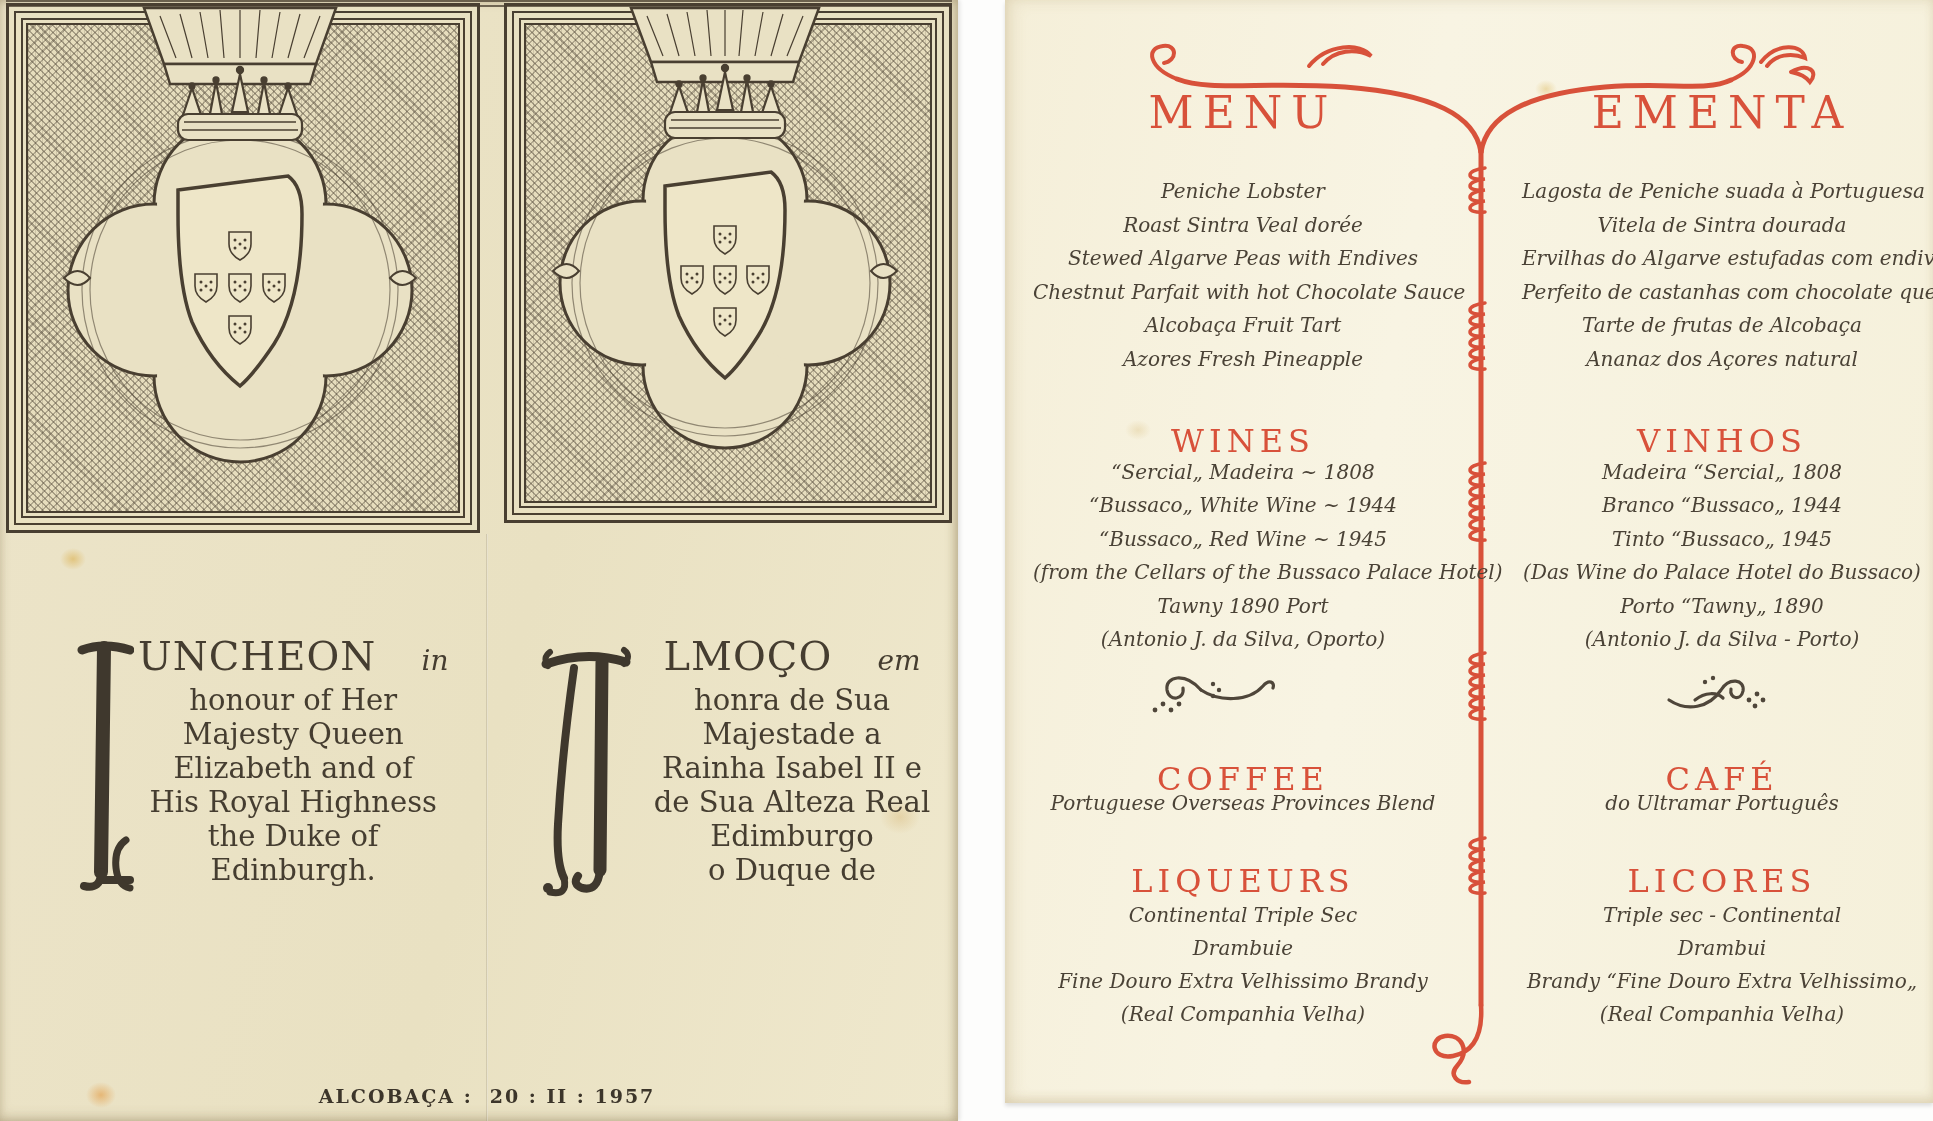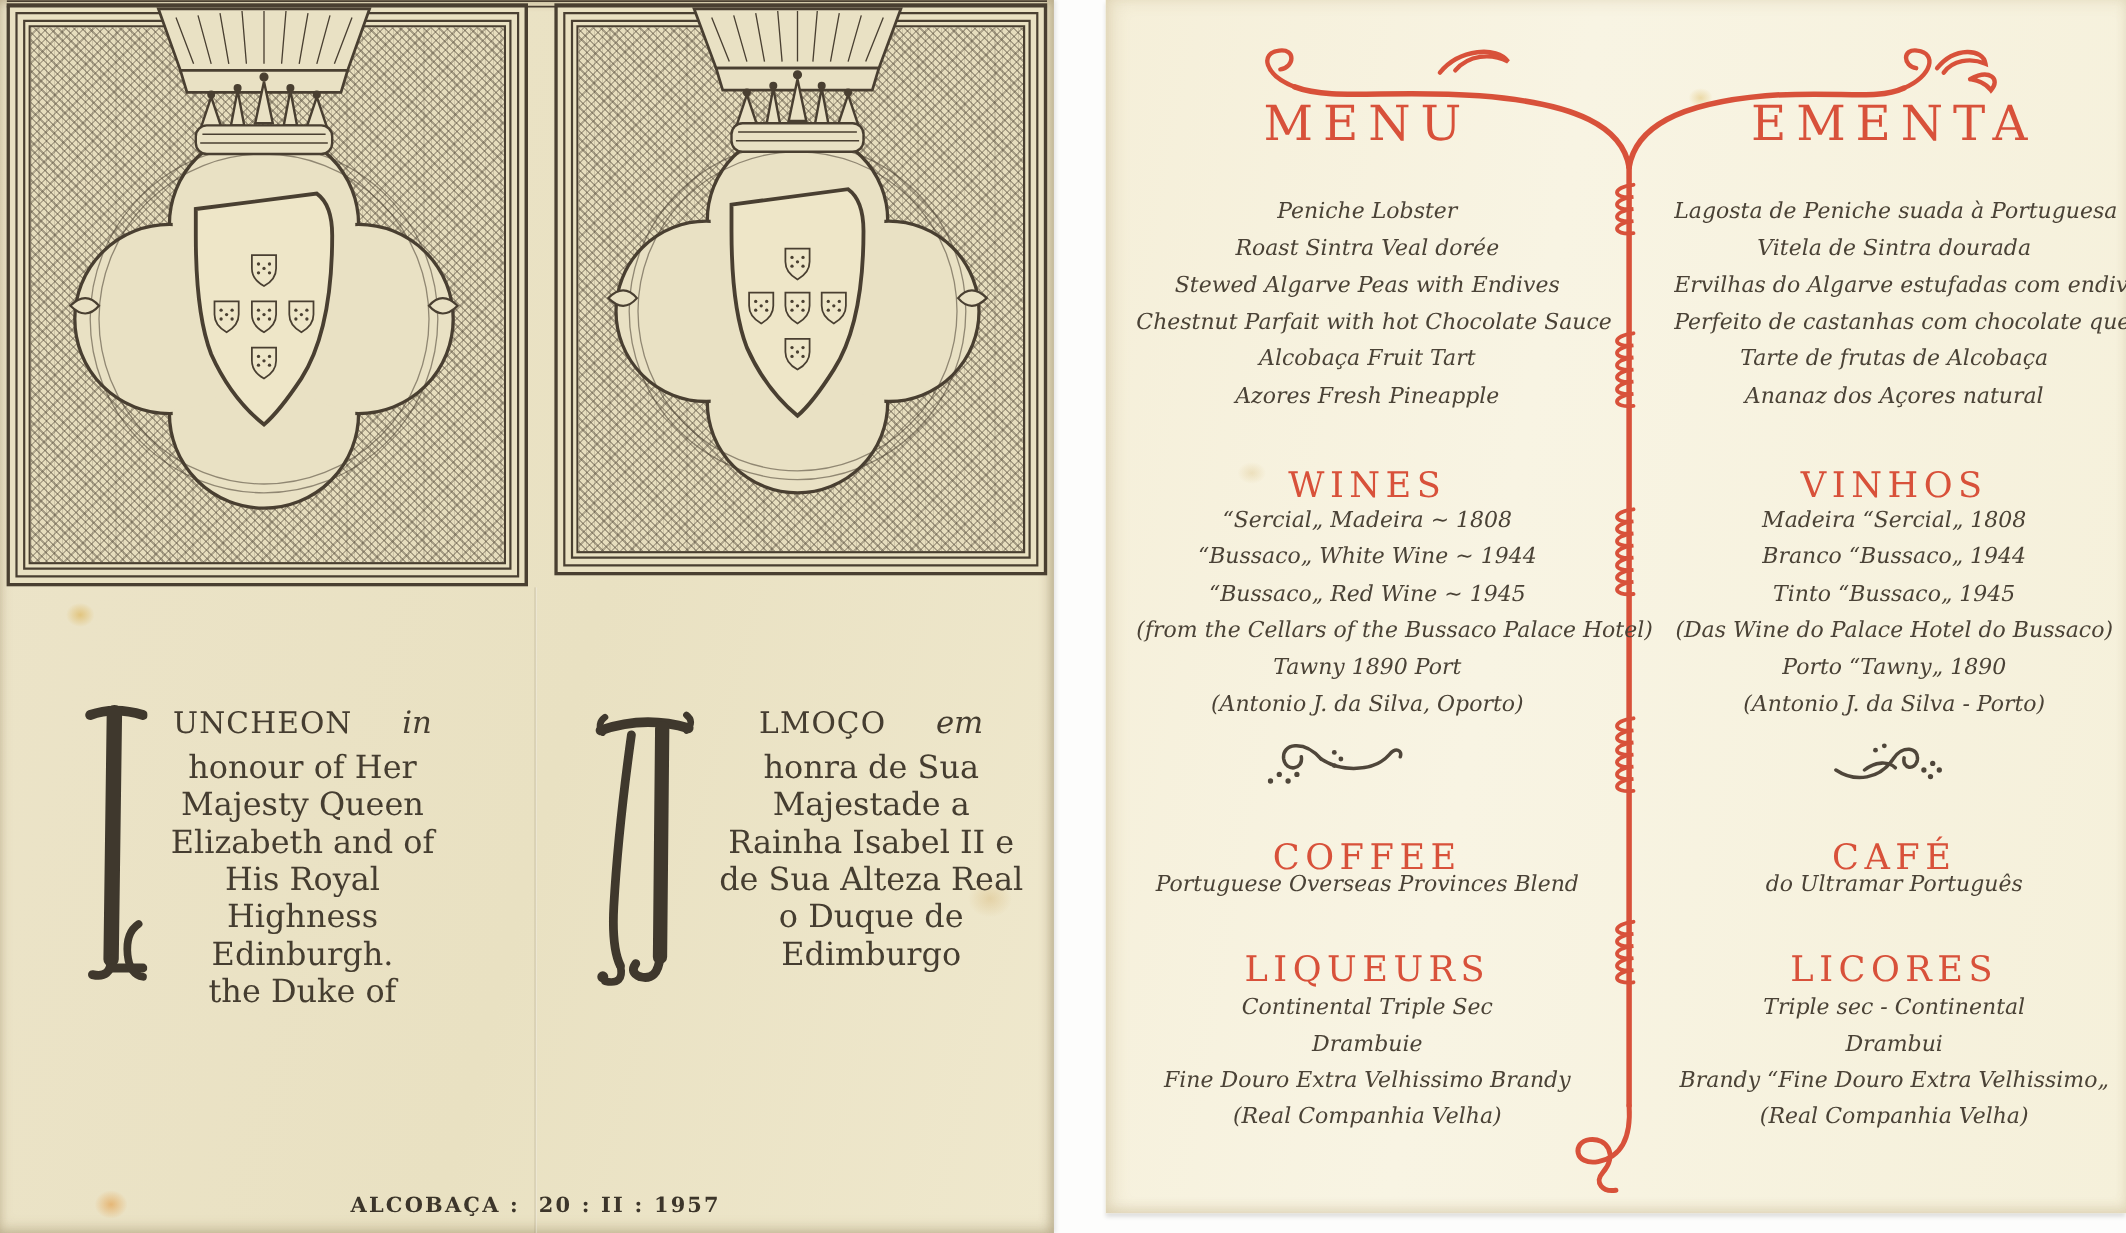--- a/index.html
+++ b/index.html
@@ -33,21 +33,21 @@
       #e6ddbd;}
   svg.engraving-art{position:absolute;left:0;top:0;}
 
   
   .dedication{position:absolute;display:flex;color:#453d30;}
   .ded-en{left:76px;top:634px;width:336px;}
   .ded-pt{left:540px;top:634px;width:408px;}
   .init-svg{flex:0 0 auto;margin-right:4px;}
   .ded-lines{flex:1;text-align:center;font-size:29px;line-height:34px;}
   .first-line{line-height:44px;white-space:nowrap;}
-  .first-line .caps{font-size:27px;letter-spacing:1px;}
+  .first-line .caps{font-size:40px;letter-spacing:1px;}
   .first-line .rest{font-size:28px;font-style:italic;margin-left:36px;}
 
   .imprint{position:absolute;left:487px;top:1085px;transform:translateX(-50%);
     display:flex;gap:17px;font-size:19px;font-weight:bold;letter-spacing:2px;color:#3c352a;white-space:nowrap;}
 
   
   .page-right{position:absolute;left:1005px;top:0;width:928px;height:1103px;
     background:linear-gradient(100deg,#f5efd9 0%,#f8f4e3 40%,#f5f0da 100%);
     box-shadow:inset 7px 0 16px rgba(150,120,60,.14), inset 0 -4px 10px rgba(150,120,60,.16),
                0 3px 4px rgba(0,0,0,.12);}
@@ -276,22 +276,22 @@
           <path d="M25 246 H54" stroke-width="8"></path>
           <path d="M50 206 Q38 214 40 234 Q42 252 54 254" stroke-width="7"></path>
         </g>
       </svg>
       <div class="ded-lines">
         <div class="first-line"><span class="caps">UNCHEON</span>&nbsp;<span class="rest">in</span></div>
         <div>honour of Her</div>
         <div>Majesty Queen</div>
         <div>Elizabeth and of</div>
         <div>His Royal Highness</div>
+        <div>the Duke of</div>
         <div>Edinburgh.</div>
-        <div>the Duke of</div>
       </div>
     </div>
 
     <div class="dedication ded-pt">
       <svg class="init-svg" width="92" height="272" viewBox="0 0 92 272">
         <g stroke="#3f382d" fill="none" stroke-linecap="round">
           <path d="M6 30 Q46 16 86 28" stroke-width="9"></path>
           <path d="M8 32 Q2 24 10 18" stroke-width="6"></path>
           <path d="M84 30 Q92 22 84 16" stroke-width="6"></path>
           <path d="M62 28 L60 236" stroke-width="13"></path>
@@ -300,22 +300,22 @@
           <path d="M24 244 Q28 262 10 258" stroke-width="7"></path>
         </g>
         <circle cx="8" cy="254" r="5" fill="#3f382d"></circle>
       </svg>
       <div class="ded-lines">
         <div class="first-line"><span class="caps">LMOÇO</span>&nbsp;<span class="rest">em</span></div>
         <div>honra de Sua</div>
         <div>Majestade a</div>
         <div>Rainha Isabel II e</div>
         <div>de Sua Alteza Real</div>
+        <div>Edimburgo</div>
         <div>o Duque de</div>
-        <div>Edimburgo</div>
       </div>
     </div>
 
     <div class="imprint">
       <span>ALCOBAÇA :</span>
       <span>20 : II : 1957</span>
     </div>
   </div>
 
   <div class="page-right">

